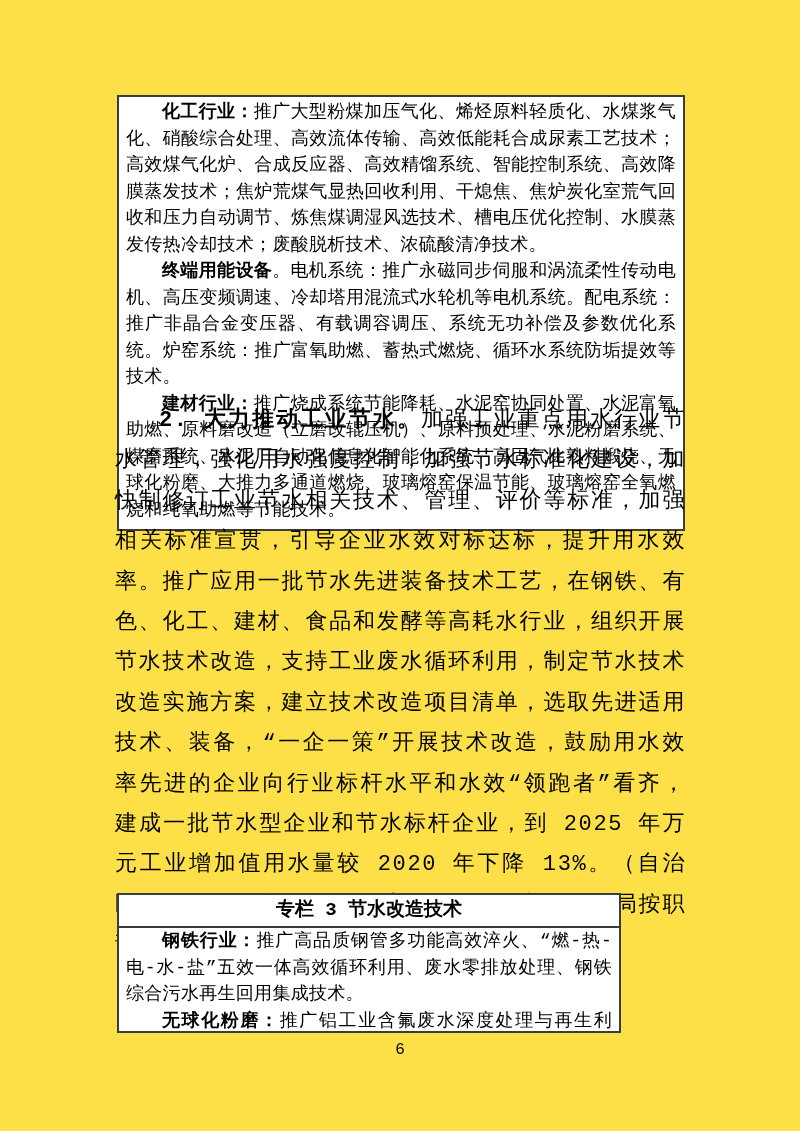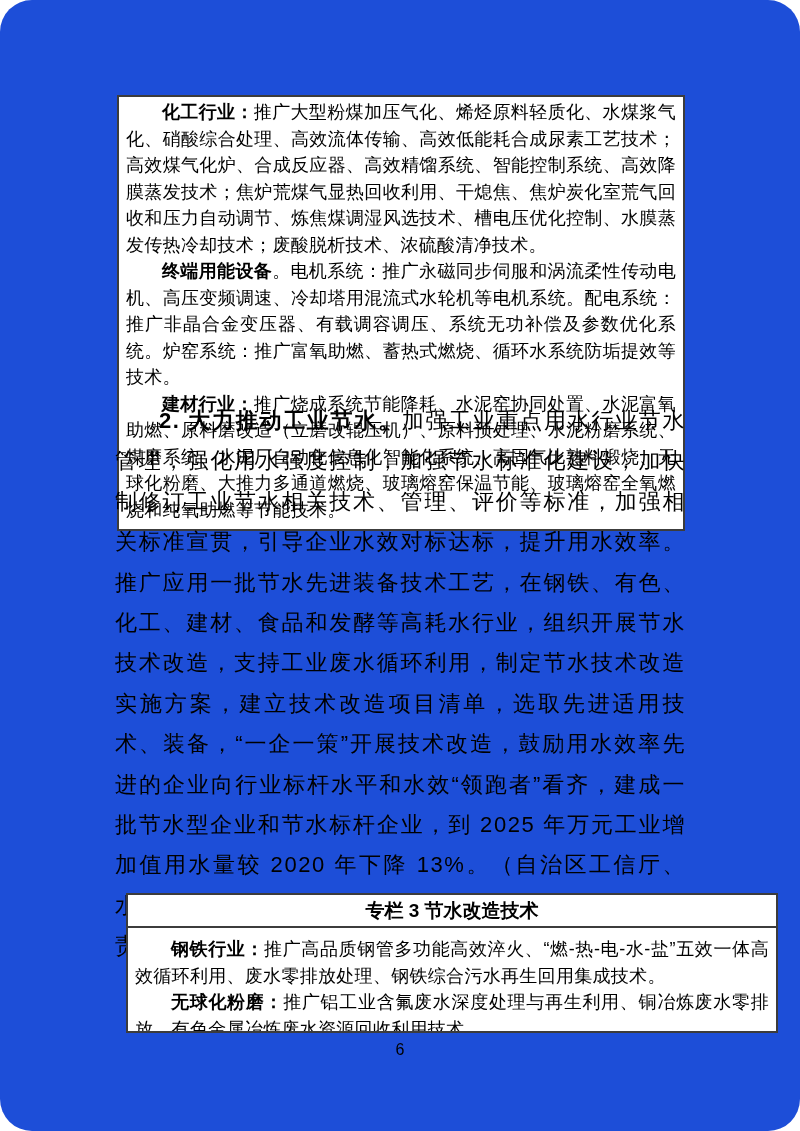--- a/index.html
+++ b/index.html
@@ -4,25 +4,24 @@
 <style>
   html, body {
     margin: 0;
     padding: 0;
     background: #ffffff;
   }
   .page {
     position: relative;
     width: 800px;
     height: 1131px;
-    background: #1d4ed8;
+    background: #fde047;
     color: #000000;
-    font-family: Liberation Sans, sans-serif;
+    font-family: Liberation Mono, monospace;
     overflow: hidden;
-    border-radius: 32px;
   }
   .box {
     border: 2px solid #3c3c3c;
     box-sizing: border-box;
     background: #ffffff;
   }
   
   .box1 {
     position: absolute;
     top: 95px;
@@ -53,35 +52,35 @@
     letter-spacing: 1.6px;
     text-align: justify;
     text-indent: 2em;
   }
   .section3 b { font-weight: bold; }
 
   
   .box2 {
     position: absolute;
     top: 893px;
-    left: 126px;
-    width: 652px;
+    left: 117px;
+    width: 504px;
     height: 140px;
     overflow: hidden;
     padding: 0;
   }
   .box2-title {
     font-weight: bold;
     font-size: 19px;
     line-height: 31px;
     text-align: center;
     border-bottom: 2px solid #3c3c3c;
   }
   .box2-body {
-    padding: 8px 7px 6px 7px;
+    padding: 0 7px 6px 7px;
   }
 
   .page-number {
     position: absolute;
     top: 1041px;
     left: 0;
     width: 100%;
     text-align: center;
     font-size: 16px;
     color: #000000;

